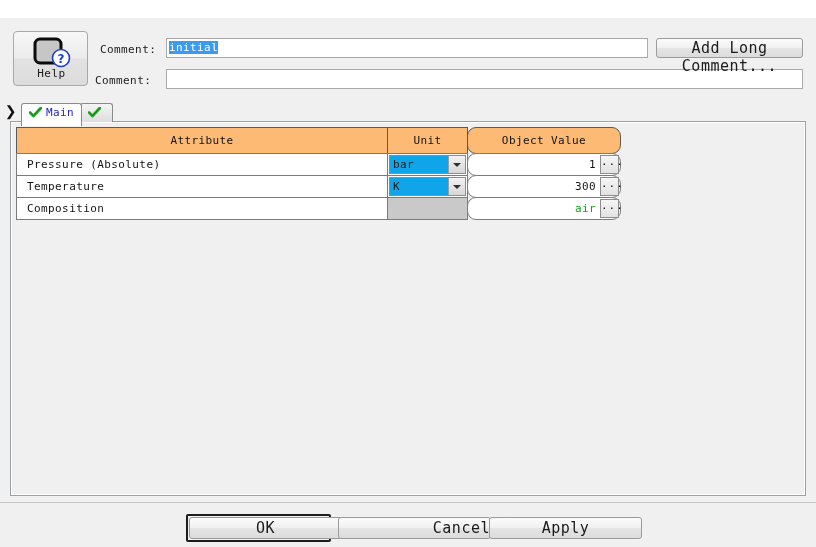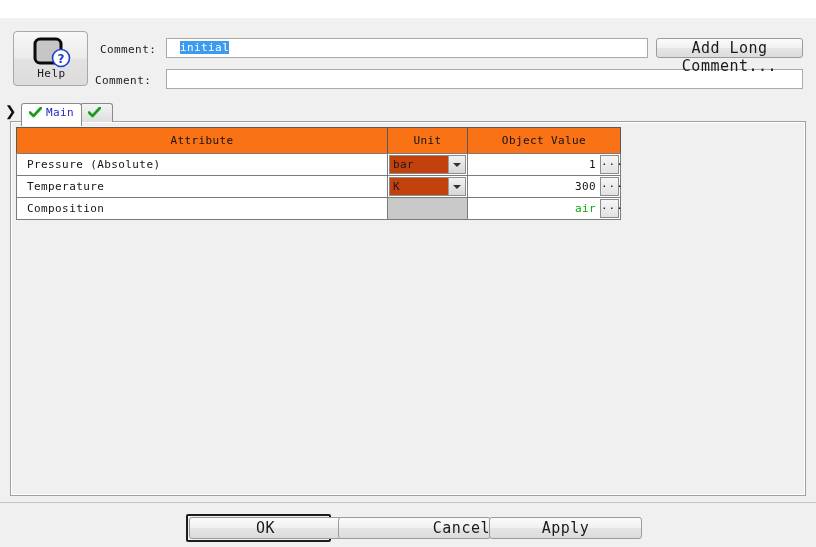--- a/index.html
+++ b/index.html
@@ -76,21 +76,21 @@
   .lbl-comment { left: 95px;  top: 56px; }
 
   .txtfield {
     position: absolute;
     background: #ffffff;
     border: 1px solid #a9a9a9;
     box-sizing: border-box;
     font-family: "DejaVu Sans Mono", monospace;
     font-size: 11px;
     color: #1a1a1a;
-    padding: 0 13px;
+    padding: 0 2px;
     outline: none;
     line-height: 18px;
   }
   #object-field {
     left: 166px; top: 20px;
     width: 482px; height: 20px;
   }
   #object-field .sel {
     background: #3b9bf0;
     color: #ffffff;
@@ -192,25 +192,25 @@
   .trow { display: flex; }
   .cell {
     box-sizing: border-box;
     border: 1px solid #7b7b7b;
     font-size: 11px;
     letter-spacing: 0.4px;
     position: relative;
   }
   .c-attr  { width: 372px; }
   .c-unit  { width: 81px;  margin-left: -1px; }
-  .c-value { width: 154px; margin-left: -1px; }
+  .c-value { width: 154px; margin-left: -1px; border-radius: 9px; }
 
   .head .cell {
     height: 27px;
-    background: #f97316;
+    background: #fdba74;
     color: #121212;
     text-align: center;
     line-height: 25px;
     border-color: #5a5a5a;
   }
 
   .body .trow { margin-top: -1px; }
   .body .cell { height: 23px; }
 
   .body .c-attr {
@@ -229,21 +229,21 @@
   .body .c-value {
     background: #ffffff;
     padding: 0;
   }
 
   
   .combo {
     position: absolute;
     left: 1px; top: 1px;
     width: 77px; height: 19px;
-    background: #c2410c;
+    background: #0ea5e9;
     border: 1px solid #8d8d8d;
     box-sizing: border-box;
     cursor: default;
     padding-left: 37px;
   }
   .combo-text {
     position: absolute;
     left: 3px; top: 0;
     line-height: 17px;
     font-size: 11px;

